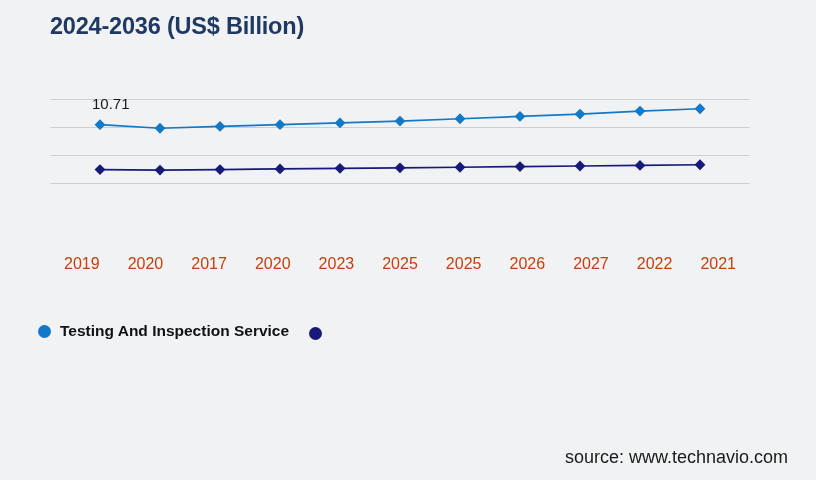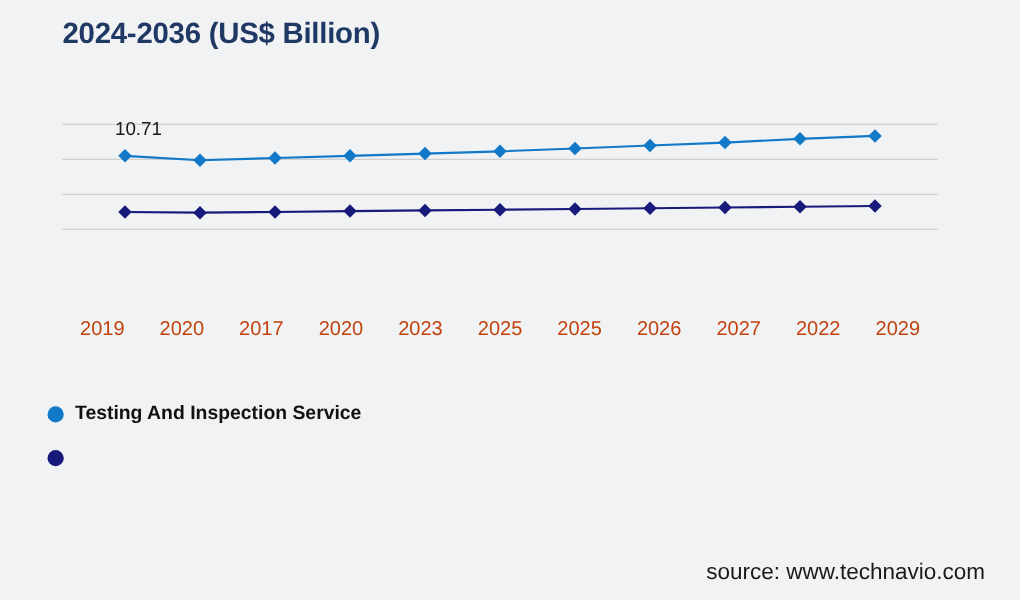--- a/index.html
+++ b/index.html
@@ -76,23 +76,22 @@
     flex: 1 1 0;
     text-align: center;
     font-size: 16px;
     color: #c2410c;
   }
   #legend {
     position: absolute;
     left: 38px;
     top: 322px;
     display: flex;
-    align-items: flex-start;
+    align-items: flex-end;
     gap: 20px;
-    flex-direction: column;
   }
   .legend-item {
     display: flex;
     align-items: center;
     gap: 9px;
   }
   .legend-swatch {
     width: 13px;
     height: 13px;
     border-radius: 50%;
@@ -166,21 +165,21 @@
       <div class="x-tick">2019</div>
       <div class="x-tick">2020</div>
       <div class="x-tick">2017</div>
       <div class="x-tick">2020</div>
       <div class="x-tick">2023</div>
       <div class="x-tick">2025</div>
       <div class="x-tick">2025</div>
       <div class="x-tick">2026</div>
       <div class="x-tick">2027</div>
       <div class="x-tick">2022</div>
-      <div class="x-tick">2029</div>
+      <div class="x-tick">2021</div>
     </div>
 
   <div id="legend">
     <div class="legend-item">
       <span class="legend-swatch" style="background: rgb(18, 120, 200);"></span>
       <span class="legend-label">Testing And Inspection Service</span>
     </div>
     <div class="legend-item">
       <span class="legend-swatch" style="background: rgb(23, 26, 123);"></span>
     </div>

